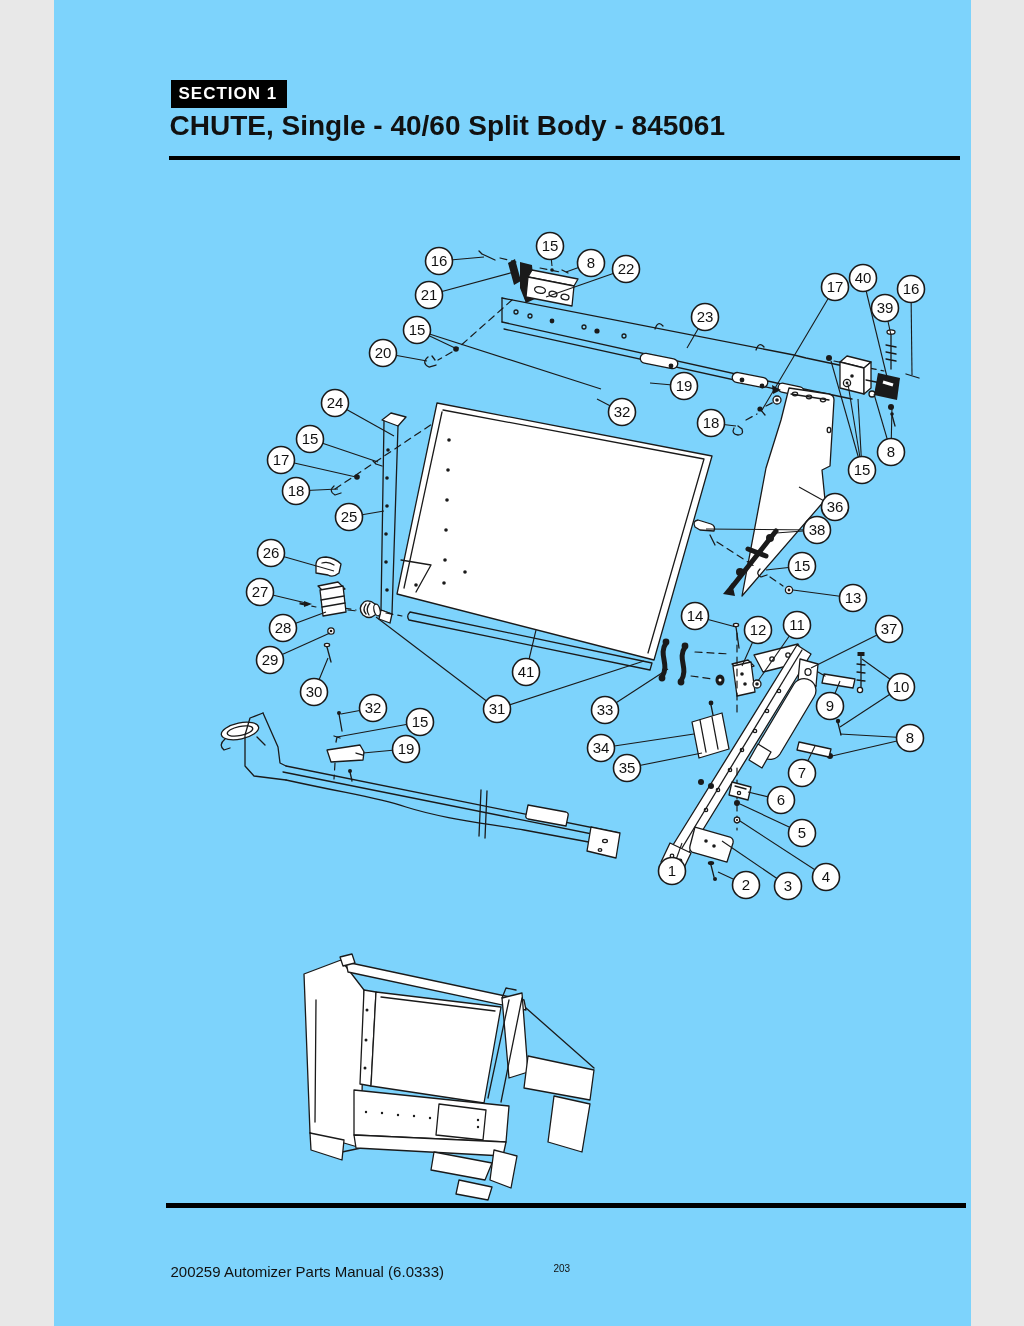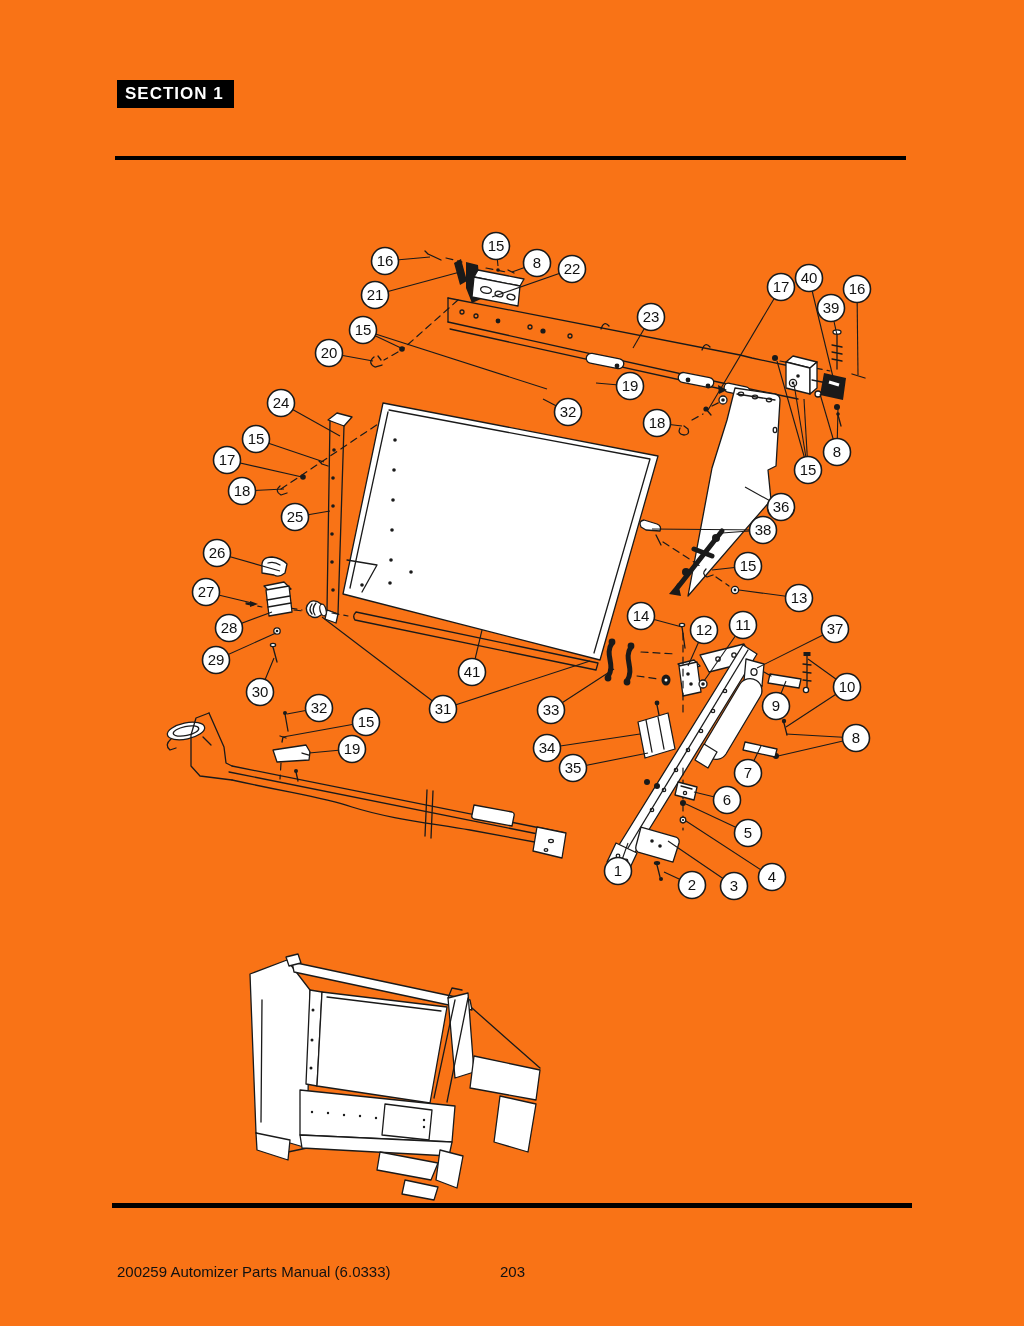--- a/index.html
+++ b/index.html
@@ -1,43 +1,44 @@
 <!DOCTYPE html>
 <html><head>
 <meta charset="utf-8">
 <style>
   html,body{margin:0;padding:0;background:#e8e8e8;}
-  #page{position:relative;width:1024px;height:1326px;background:#f97316;margin:0 auto;
+  #page{position:relative;width:917px;height:1326px;background:#7dd3fc;margin:0 auto;
         font-family:"Liberation Sans","DejaVu Sans",sans-serif;color:#111;overflow:hidden;}
   #section-badge{position:absolute;left:117px;top:80px;background:#000;color:#fff;
         font-size:17px;font-weight:bold;letter-spacing:1px;padding:4px 10px 4px 8px;}
   #page-title{position:absolute;left:116px;top:110px;font-size:28px;font-weight:bold;
         letter-spacing:0px;white-space:nowrap;}
   .rule{position:absolute;background:#000;}
   #top-rule{left:115px;top:156px;width:791px;height:4px;}
   #bottom-rule{left:112px;top:1203px;width:800px;height:5px;}
   #footer-left{position:absolute;left:117px;top:1263px;font-size:15px;}
-  #footer-page{position:absolute;left:500px;top:1263px;font-size:15px;}
+  #footer-page{position:absolute;left:500px;top:1263px;font-size:10px;}
   svg{position:absolute;left:0;top:0;}
   .ln{fill:none;stroke:#1a1a1a;stroke-width:1.3;stroke-linecap:round;stroke-linejoin:round;}
   .lnw{fill:#ffffff;stroke:#1a1a1a;stroke-width:1.3;stroke-linejoin:round;}
   .dsh{fill:none;stroke:#1a1a1a;stroke-width:1.2;stroke-dasharray:7 5;stroke-linecap:round;}
   .dk{fill:#1a1a1a;stroke:none;}
   .thick{fill:none;stroke:#1a1a1a;stroke-width:5;stroke-linecap:round;}
   .leader{stroke:#1a1a1a;stroke-width:1.1;}
   .balloon{fill:#fff;stroke:#1a1a1a;stroke-width:1.6;}
   .balloon-num{font-family:"Liberation Sans","DejaVu Sans",sans-serif;font-size:15px;
         fill:#111;text-anchor:middle;}
 </style>
 </head>
 <body>
 
 <div id="page">
 
   <div id="section-badge">SECTION  1</div>
+  <div id="page-title">CHUTE, Single - 40/60 Split Body - 845061</div>
   <div id="top-rule" class="rule"></div>
 
   <svg id="diagram" width="1024" height="1326" viewBox="0 0 1024 1326">
 
     <g>
       <path class="ln" d="M448,298 L740,355 L752,358 L799,368"></path>
       <path class="ln" d="M448,322 L745,388 L798,399"></path>
       <path class="ln" d="M448,298 L448,322"></path>
       <path class="ln" d="M450,329 L744,394"></path>
       <path class="ln" d="M601,329 q3,-9 8,-3"></path>

